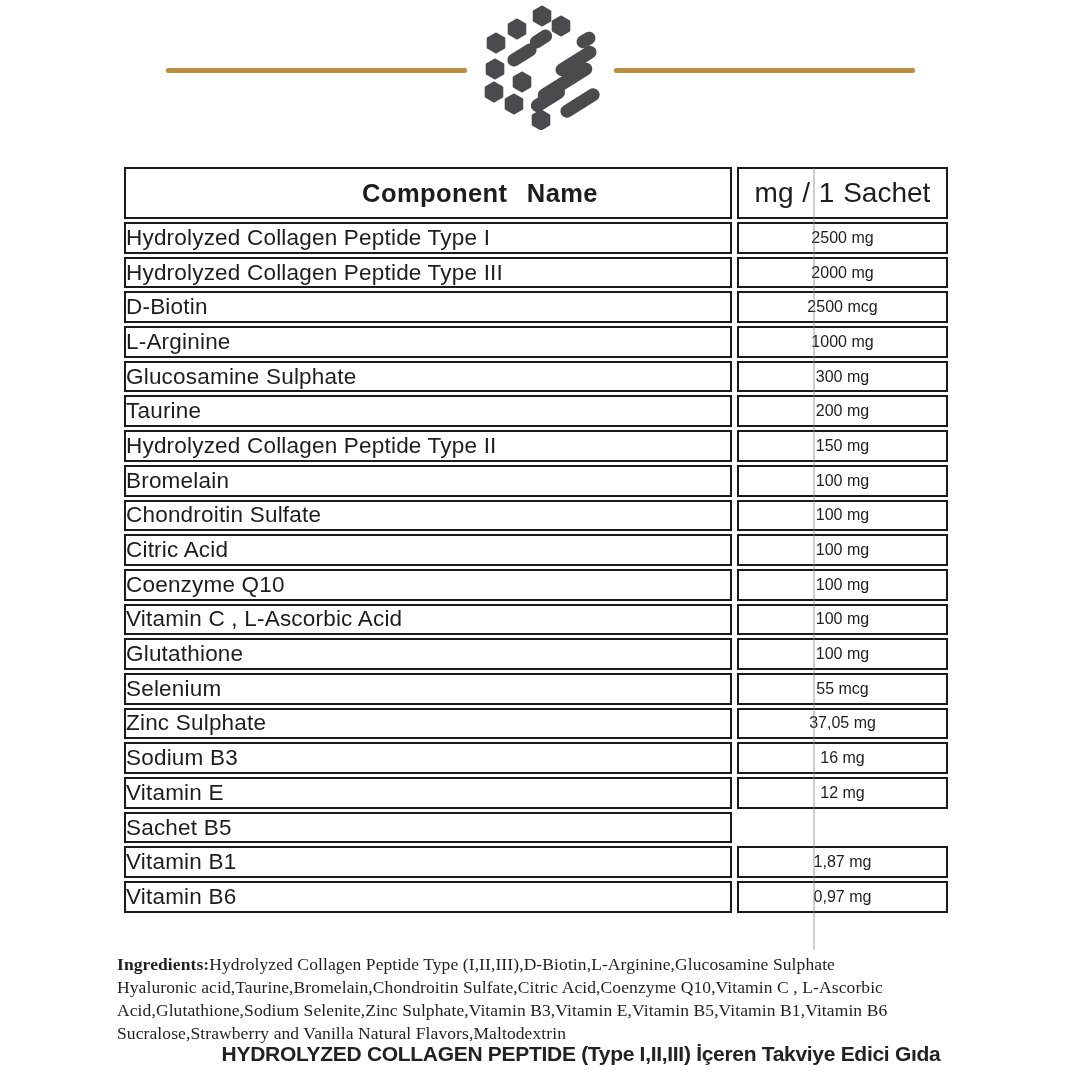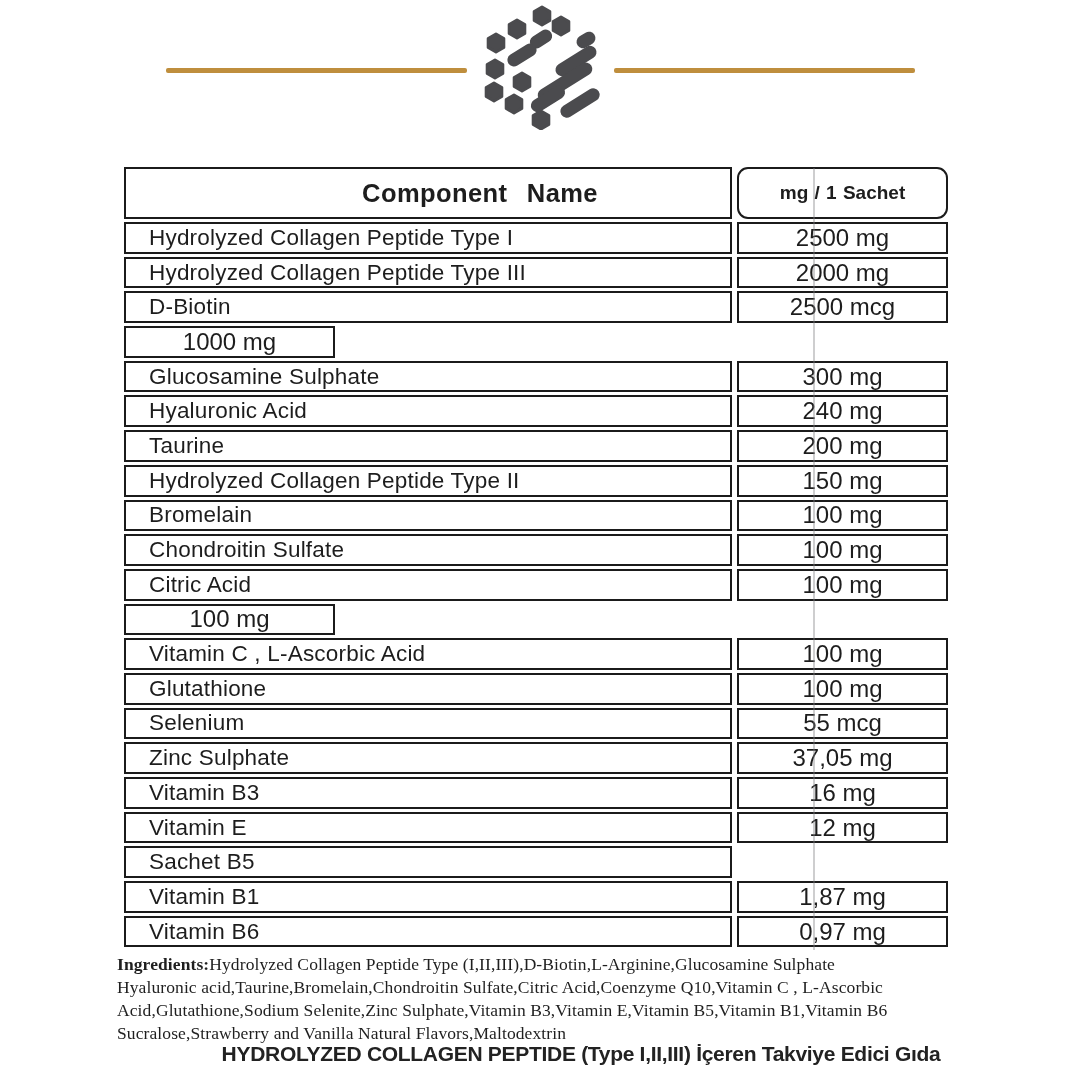--- a/index.html
+++ b/index.html
@@ -16,24 +16,24 @@
   .gold-line{position:absolute;top:68px;width:301px;height:5px;background:var(--accent);border-radius:2px;}
   .gold-line.left{left:166px;}
   .gold-line.right{left:614px;}
   .logo{position:absolute;left:468px;top:4px;width:152px;height:126px;}
 
   
   .comp-table{position:absolute;left:124px;top:167px;width:824px;display:flex;flex-direction:column;gap:3px;}
   .t-row{display:flex;gap:5px;height:31.7px;flex:0 0 auto;}
   .t-row.header{height:52px;}
   .cell{border:2.4px solid var(--ink);box-sizing:border-box;background:#fff;display:flex;align-items:center;color:#1d1d1d;}
-  .cell.name{width:608px;padding-left:23px;font-size:22.5px;letter-spacing:.2px;}
-  .cell.amount{width:211px;justify-content:center;font-size:24px;}
+  .cell.name{width:608px;font-size:22.5px;letter-spacing:.2px;}
+  .cell.amount{width:211px;justify-content:center;font-size:16px;}
   .t-row.header .cell.name{justify-content:center;padding-left:104px;font-weight:bold;font-size:25.5px;word-spacing:12px;letter-spacing:.4px;}
-  .t-row.header .cell.amount{font-weight:bold;font-size:19px;word-spacing:1px;border-radius:11px;}
+  .t-row.header .cell.amount{font-weight:normal;font-size:28px;word-spacing:1px;}
 
   
   .crease{position:absolute;left:813px;top:168px;width:2px;height:782px;background:rgba(125,125,130,.38);}
 
   
   .ingredients{
     position:absolute;left:117px;top:953px;width:840px;
     font-family:"Liberation Serif",serif;font-size:17.5px;line-height:23px;color:#1f1f1f;letter-spacing:.1px;
   }
   .ing-label{font-weight:bold;}
@@ -91,32 +91,29 @@
     <div class="cell name">Hydrolyzed Collagen Peptide Type III</div>
     <div class="cell amount">2000 mg</div>
   </div>
 
   <div class="t-row">
     <div class="cell name">D-Biotin</div>
     <div class="cell amount">2500 mcg</div>
   </div>
 
   <div class="t-row">
+    <div class="cell name">L-Arginine</div>
     <div class="cell amount">1000 mg</div>
   </div>
 
   <div class="t-row">
     <div class="cell name">Glucosamine Sulphate</div>
     <div class="cell amount">300 mg</div>
   </div>
 
-  <div class="t-row">
-    <div class="cell name">Hyaluronic  Acid</div>
-    <div class="cell amount">240 mg</div>
-  </div>
 
   <div class="t-row">
     <div class="cell name">Taurine</div>
     <div class="cell amount">200 mg</div>
   </div>
 
   <div class="t-row">
     <div class="cell name">Hydrolyzed Collagen Peptide Type II</div>
     <div class="cell amount">150 mg</div>
   </div>
@@ -130,20 +127,21 @@
     <div class="cell name">Chondroitin Sulfate</div>
     <div class="cell amount">100 mg</div>
   </div>
 
   <div class="t-row">
     <div class="cell name">Citric Acid</div>
     <div class="cell amount">100 mg</div>
   </div>
 
   <div class="t-row">
+    <div class="cell name">Coenzyme Q10</div>
     <div class="cell amount">100 mg</div>
   </div>
 
   <div class="t-row">
     <div class="cell name">Vitamin C , L-Ascorbic Acid</div>
     <div class="cell amount">100 mg</div>
   </div>
 
   <div class="t-row">
     <div class="cell name">Glutathione</div>
@@ -154,21 +152,21 @@
     <div class="cell name">Selenium</div>
     <div class="cell amount">55 mcg</div>
   </div>
 
   <div class="t-row">
     <div class="cell name">Zinc Sulphate</div>
     <div class="cell amount">37,05 mg</div>
   </div>
 
   <div class="t-row">
-    <div class="cell name">Vitamin B3</div>
+    <div class="cell name">Sodium B3</div>
     <div class="cell amount">16 mg</div>
   </div>
 
   <div class="t-row">
     <div class="cell name">Vitamin E</div>
     <div class="cell amount">12 mg</div>
   </div>
 
   <div class="t-row">
     <div class="cell name">Sachet B5</div>

